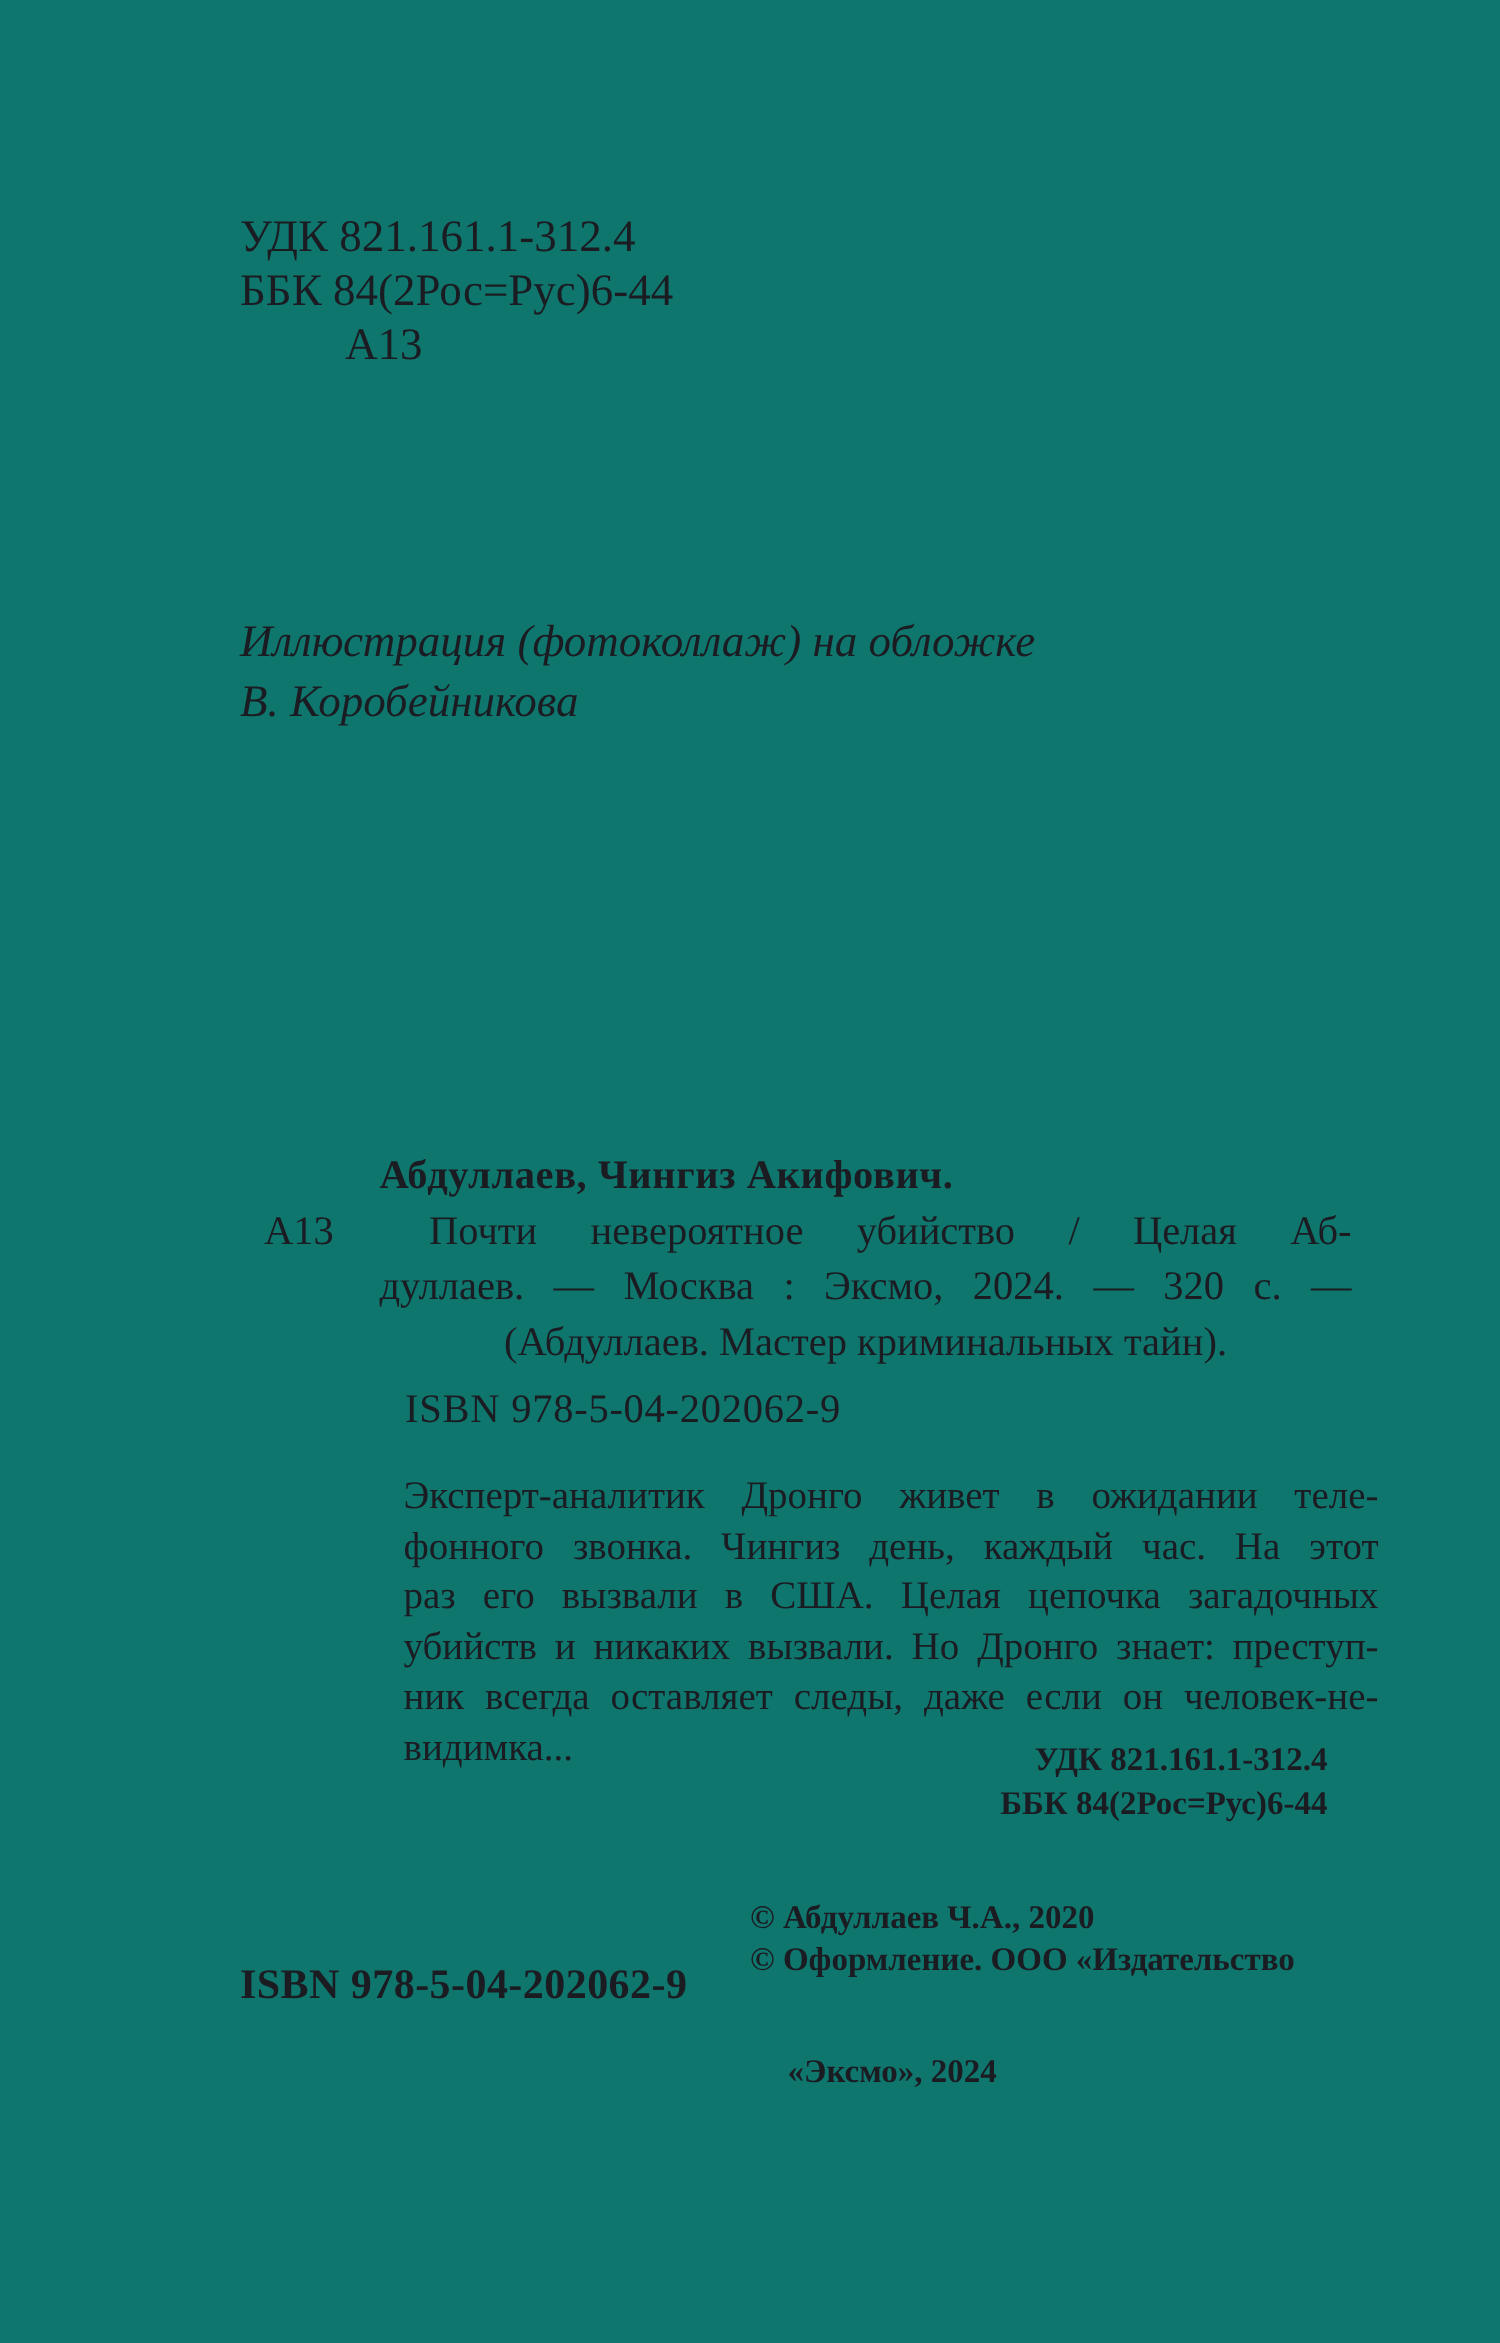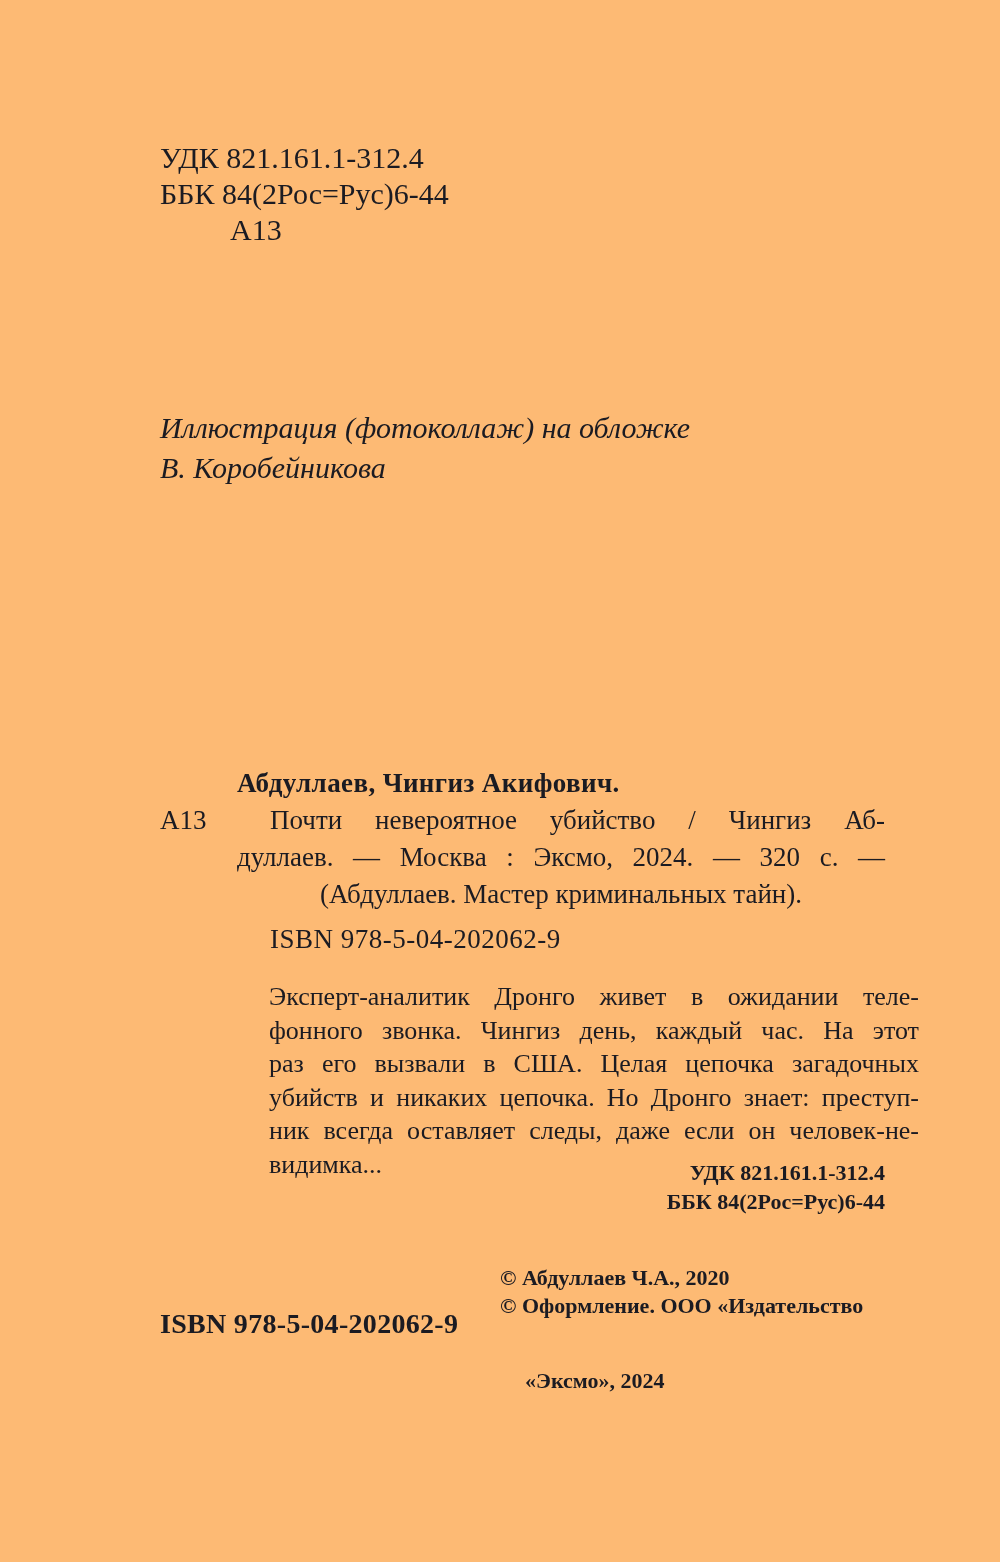--- a/index.html
+++ b/index.html
@@ -1,33 +1,33 @@
 <!DOCTYPE html>
 <html><head>
 <meta charset="utf-8">
 <style>
   html,body{margin:0;padding:0;background:#ffffff;}
   .page{
     position:relative;
     width:1000px;
     height:1562px;
-    background:#fdba74;
+    background:#0f766e;
     color:#1b1b22;
     font-family:"Liberation Serif", serif;
     overflow:hidden;
   }
   .abs{position:absolute;}
   
   .top-codes{left:160px;top:140px;font-size:30px;line-height:36px;}
   .top-codes .indent{padding-left:70px;}
   
   .illus{left:160px;top:408px;width:725px;text-align:left;
          font-style:italic;font-size:30px;line-height:40px;}
   
-  .catalog{left:160px;top:765px;width:725px;font-size:27px;line-height:37px;}
+  .catalog{left:176px;top:765px;width:725px;font-size:27px;line-height:37px;}
   .catalog .author{font-weight:bold;margin-left:77px;letter-spacing:.4px;}
   .catalog .code{position:absolute;left:0;top:37px;}
   .catalog .l{margin-left:77px;text-align:center;}
   .catalog .first{text-indent:33px;}
   .just{text-align:justify;text-align-last:justify;}
   .isbn-mid{left:270px;top:924px;font-size:27px;letter-spacing:.5px;}
   
   .annot{left:237px;top:980px;width:650px;font-size:26px;line-height:33.5px;margin-left:32px;}
   
   .codes-right{right:115px;top:1158px;text-align:right;
@@ -50,32 +50,32 @@
   </div>
 
   <div class="abs illus">
     <div>Иллюстрация (фотоколлаж) на обложке</div>
     <div>В. Коробейникова</div>
   </div>
 
   <div class="abs catalog">
     <div class="author">Абдуллаев,  Чингиз  Акифович.</div>
     <div class="code">А13</div>
-    <div class="l first just">Почти невероятное убийство / Чингиз Аб-</div>
+    <div class="l first just">Почти невероятное убийство / Целая Аб-</div>
     <div class="l just">дуллаев. — Москва : Эксмо, 2024. — 320 с. —</div>
     <div class="l">(Абдуллаев. Мастер криминальных тайн).</div>
   </div>
 
   <div class="abs isbn-mid">ISBN 978-5-04-202062-9</div>
 
   <div class="abs annot">
     <div class="just">Эксперт-аналитик Дронго живет в ожидании теле-</div>
     <div class="just">фонного звонка. Чингиз день, каждый час. На этот</div>
     <div class="just">раз его вызвали в США. Целая цепочка загадочных</div>
-    <div class="just">убийств и никаких цепочка. Но Дронго знает: преступ-</div>
+    <div class="just">убийств и никаких вызвали. Но Дронго знает: преступ-</div>
     <div class="just">ник всегда оставляет следы, даже если он человек-не-</div>
     <div>видимка...</div>
   </div>
 
   <div class="abs codes-right">
     <div>УДК 821.161.1-312.4</div>
     <div>ББК 84(2Рос=Рус)6-44</div>
   </div>
 
   <div class="abs copyr">

